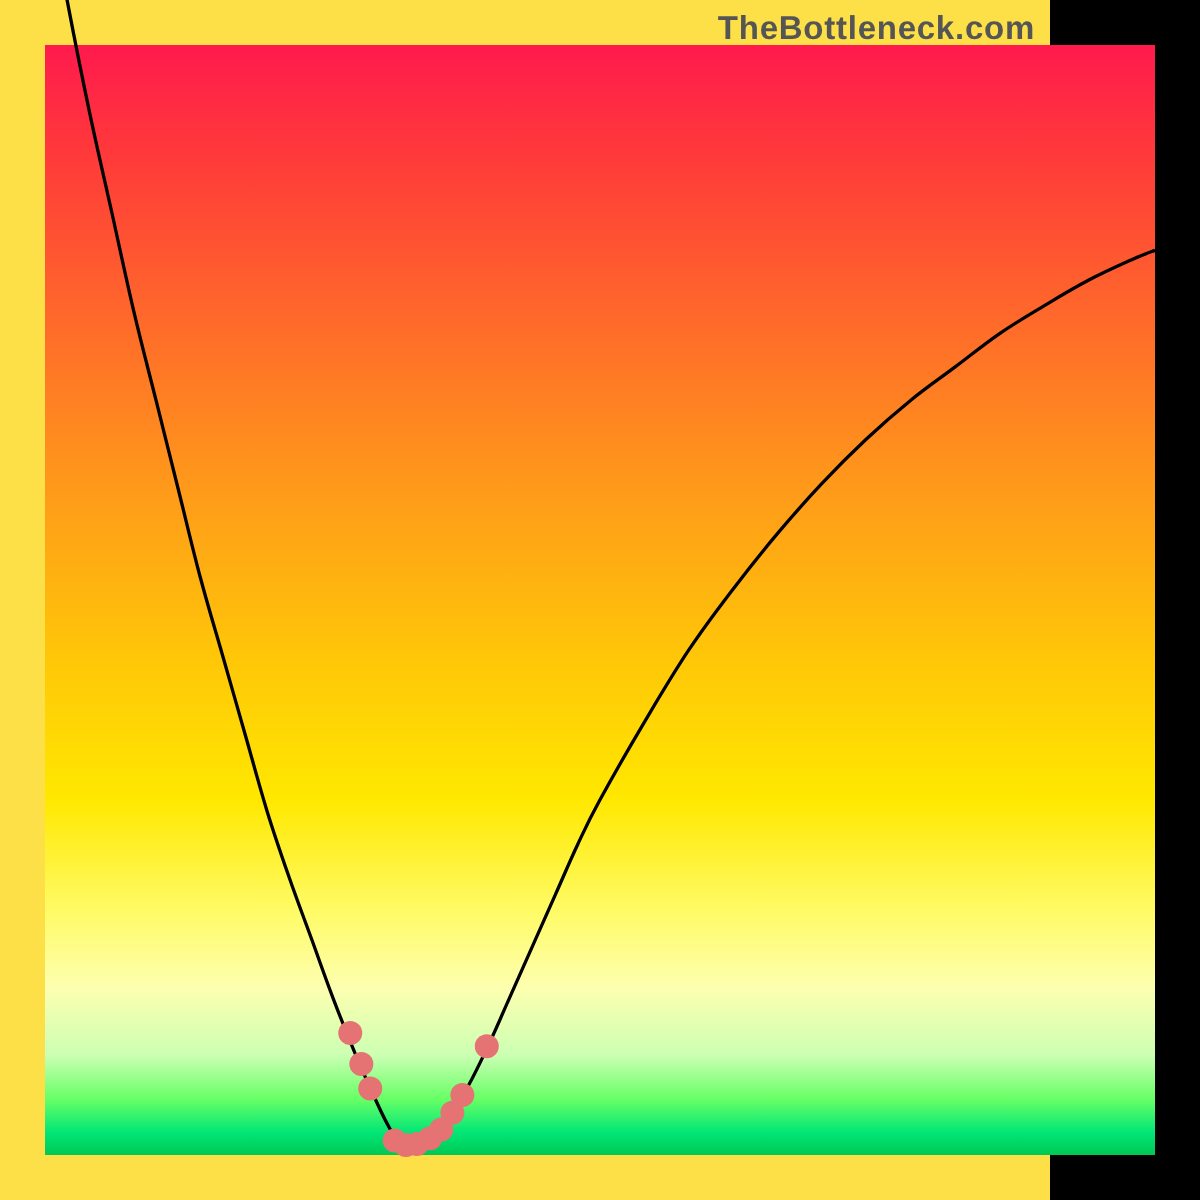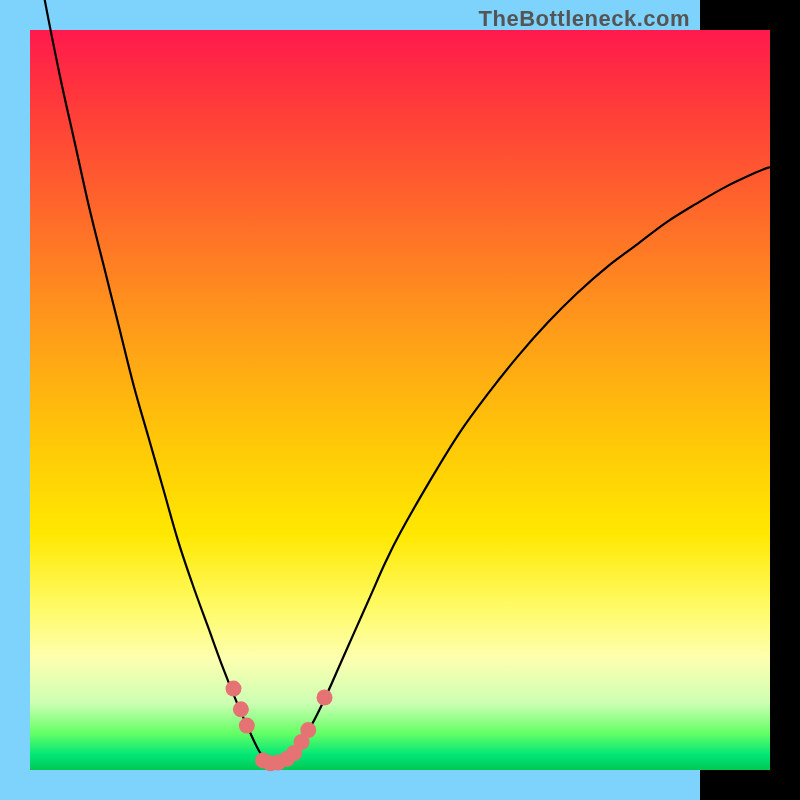--- a/index.html
+++ b/index.html
@@ -8,21 +8,21 @@
     width: 800px;
     height: 800px;
     overflow: hidden;
     background: #000;
     font-family: Arial, Helvetica, sans-serif;
   }
   .frame {
     position: relative;
     width: 700px;
     height: 800px;
-    background: #7dd3fc;
+    background: #fde047;
   }
   .plot-area {
     position: absolute;
     left: 30px;
     top: 30px;
     width: 740px;
     height: 740px;
     background: linear-gradient(to bottom,
       #ff1a4d 0%,
       #ff3a3a 10%,

